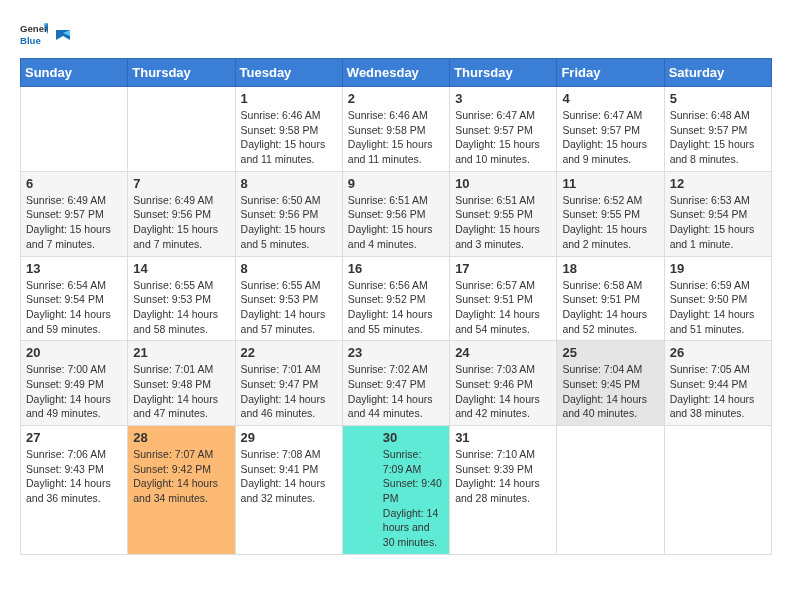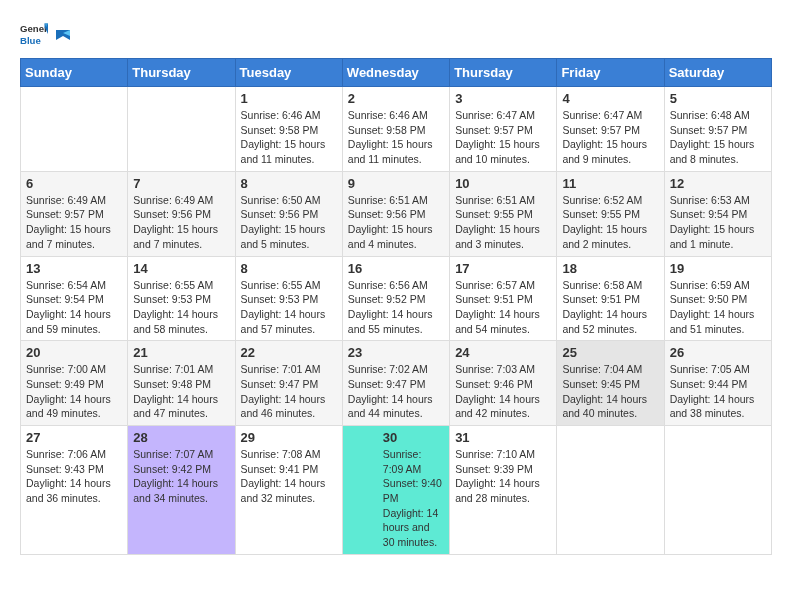--- a/index.html
+++ b/index.html
@@ -239,21 +239,21 @@
         <td style="background-color: rgb(245, 245, 245);">
           <span class="day-number">26</span>
           <div class="day-info">Sunrise: 7:05 AM<br>Sunset: 9:44 PM<br>Daylight: 14 hours and 38 minutes.</div>
         </td>
       </tr>
       <tr>
         <td style="background-color: rgb(255, 255, 255);">
           <span class="day-number">27</span>
           <div class="day-info">Sunrise: 7:06 AM<br>Sunset: 9:43 PM<br>Daylight: 14 hours and 36 minutes.</div>
         </td>
-        <td style="background-color: #c4b5fd;">
+        <td style="background-color: #fdba74;">
           <span class="day-number">28</span>
           <div class="day-info">Sunrise: 7:07 AM<br>Sunset: 9:42 PM<br>Daylight: 14 hours and 34 minutes.</div>
         </td>
         <td style="background-color: rgb(255, 255, 255);">
           <span class="day-number">29</span>
           <div class="day-info">Sunrise: 7:08 AM<br>Sunset: 9:41 PM<br>Daylight: 14 hours and 32 minutes.</div>
         </td>
         <td style="background-color: #5eead4; padding-left: 40px;">
           <span class="day-number">30</span>
           <div class="day-info">Sunrise: 7:09 AM<br>Sunset: 9:40 PM<br>Daylight: 14 hours and 30 minutes.</div>

